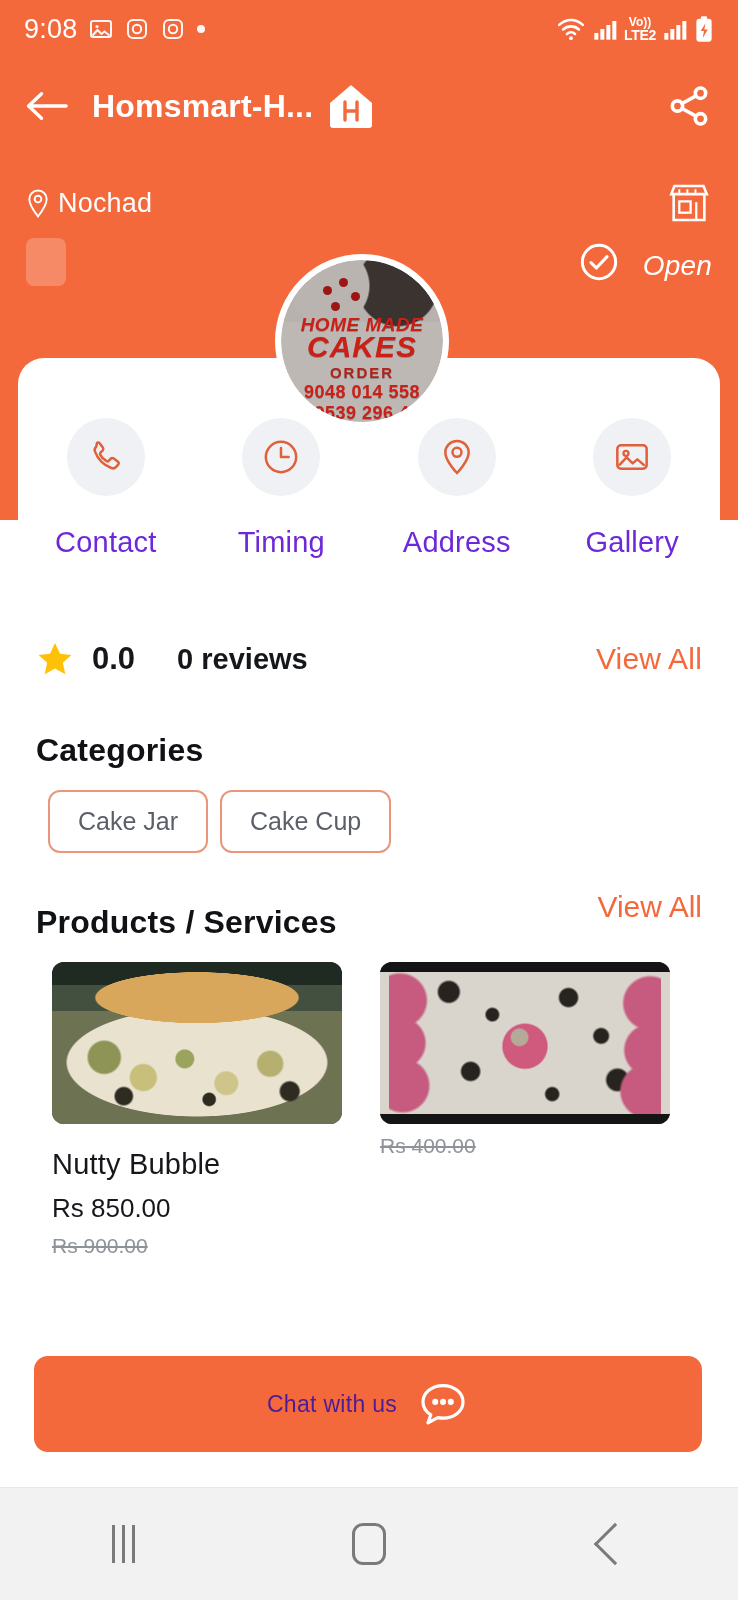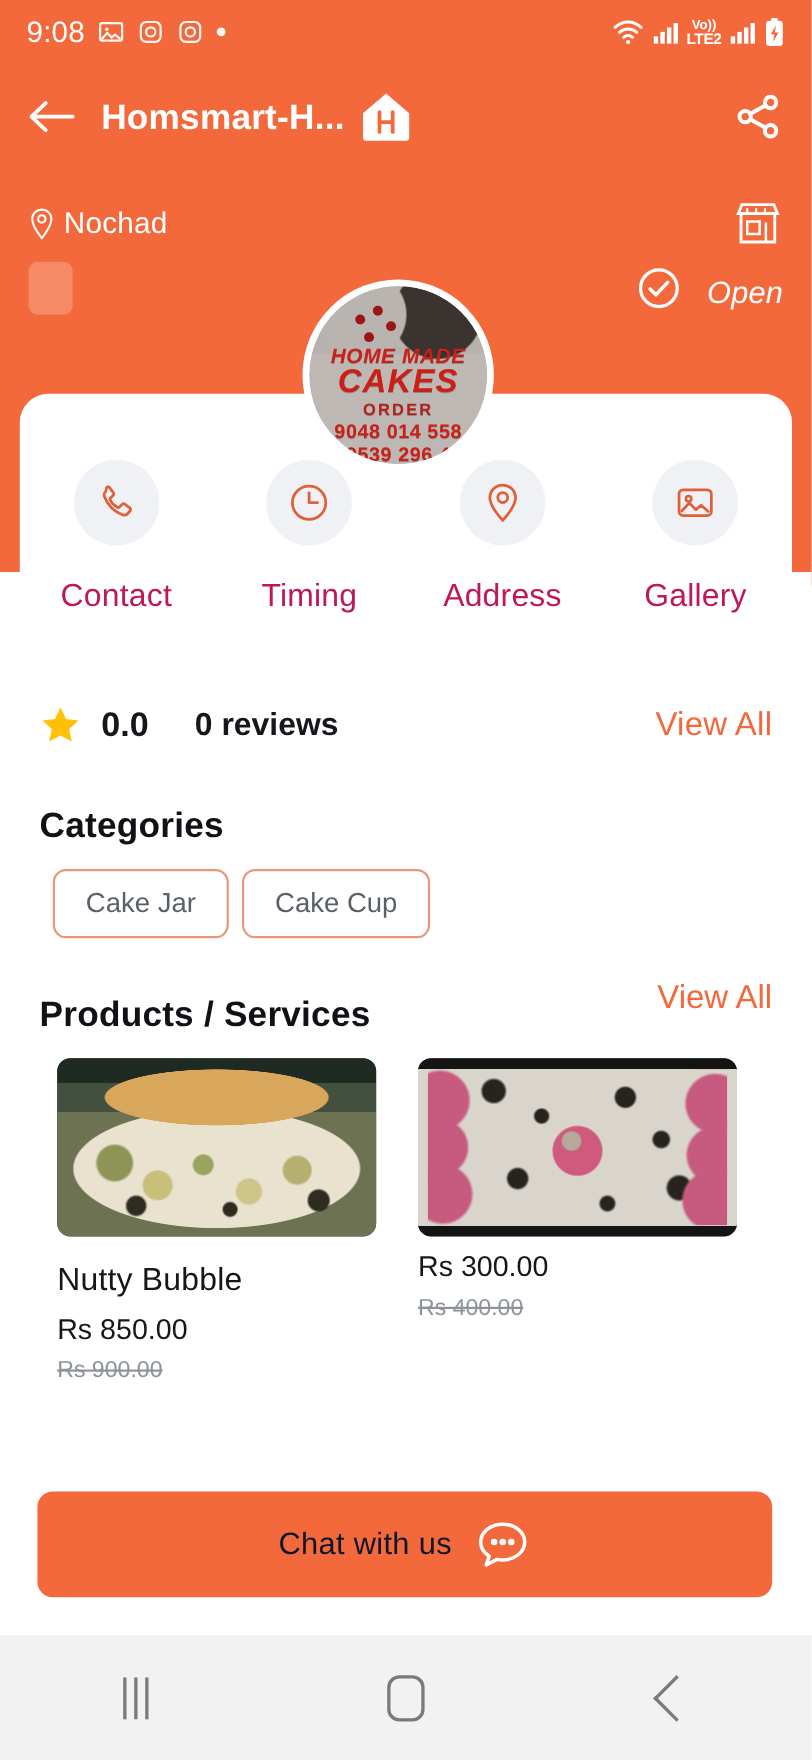--- a/index.html
+++ b/index.html
@@ -106,21 +106,21 @@
   
   .actions {
     position: absolute; left: 18px; top: 418px; width: 702px;
     display: flex; justify-content: space-around; align-items: flex-start;
   }
   .action { width: 160px; display: flex; flex-direction: column; align-items: center; }
   .action-circle {
     width: 78px; height: 78px; border-radius: 50%; background: #EFF1F4;
     display: flex; align-items: center; justify-content: center;
   }
-  .action-label { margin-top: 30px; font-size: 29px; color: #be185d; letter-spacing: .2px; }
+  .action-label { margin-top: 30px; font-size: 29px; color: #6d28d9; letter-spacing: .2px; }
 
   
   .rating-row {
     position: absolute; left: 36px; top: 634px; width: 666px; height: 50px;
     display: flex; align-items: center;
   }
   .star { width: 38px; height: 36px; }
   .rating-val { font-size: 31px; font-weight: 700; color: #15171b; margin-left: 18px; }
   .rating-reviews { font-size: 29px; font-weight: 700; color: #15171b; margin-left: 42px; }
   .view-all { margin-left: auto; color: #F4693C; font-size: 30px; letter-spacing: .2px; }
@@ -200,21 +200,21 @@
     margin-top: 10px; font-size: 21px; color: #8e9299; text-decoration: line-through;
   }
 
   
   .chat-btn {
     position: absolute; left: 34px; top: 1356px; width: 668px; height: 96px;
     background: #F4693C; border-radius: 14px;
     display: flex; align-items: center; justify-content: center; gap: 20px;
     border: none; cursor: pointer;
   }
-  .chat-label { color: #0f172a; font-size: 28px; letter-spacing: .3px; }
+  .chat-label { color: #4c1d95; font-size: 23px; letter-spacing: .3px; }
   .chat-ico { width: 52px; height: 46px; }
 
   
   .navbar {
     position: absolute; left: 0; bottom: 0; width: 738px; height: 112px;
     background: #F2F2F2; display: flex; align-items: center; justify-content: space-around;
   }
   .nav-btn { width: 140px; height: 112px; display: flex; align-items: center; justify-content: center; }
   .nav-recents { display: flex; gap: 7px; }
   .nav-recents i { display: block; width: 3px; height: 38px; background: #7a7a7a; }
@@ -408,21 +408,20 @@
       </div>
       <div class="product-name">Nutty Bubble</div>
       <div class="product-price">Rs 850.00</div>
       <div class="product-oldprice">Rs 900.00</div>
     </div>
 
     <div class="product">
       <div class="product-img">
         <div class="img-cake2"></div>
       </div>
-      <div class="product-price">Rs 300.00</div>
       <div class="product-oldprice">Rs 400.00</div>
     </div>
   </div>
 
   <button class="chat-btn">
     <span class="chat-label">Chat with us</span>
     <svg class="chat-ico" viewBox="0 0 28 26">
       <path d="M14 2.6c6.3 0 11.3 4.1 11.3 9.2S20.3 21 14 21c-1 0-2-.1-2.9-.3l-5.6 2.9 1.6-4.5C4.4 17.4 2.7 14.9 2.7 11.8 2.7 6.7 7.7 2.6 14 2.6z" fill="none" stroke="#fff" stroke-width="1.8" stroke-linejoin="round"></path>
       <circle cx="9.6" cy="11.8" r="1.7" fill="#fff"></circle>
       <circle cx="14" cy="11.8" r="1.7" fill="#fff"></circle>

